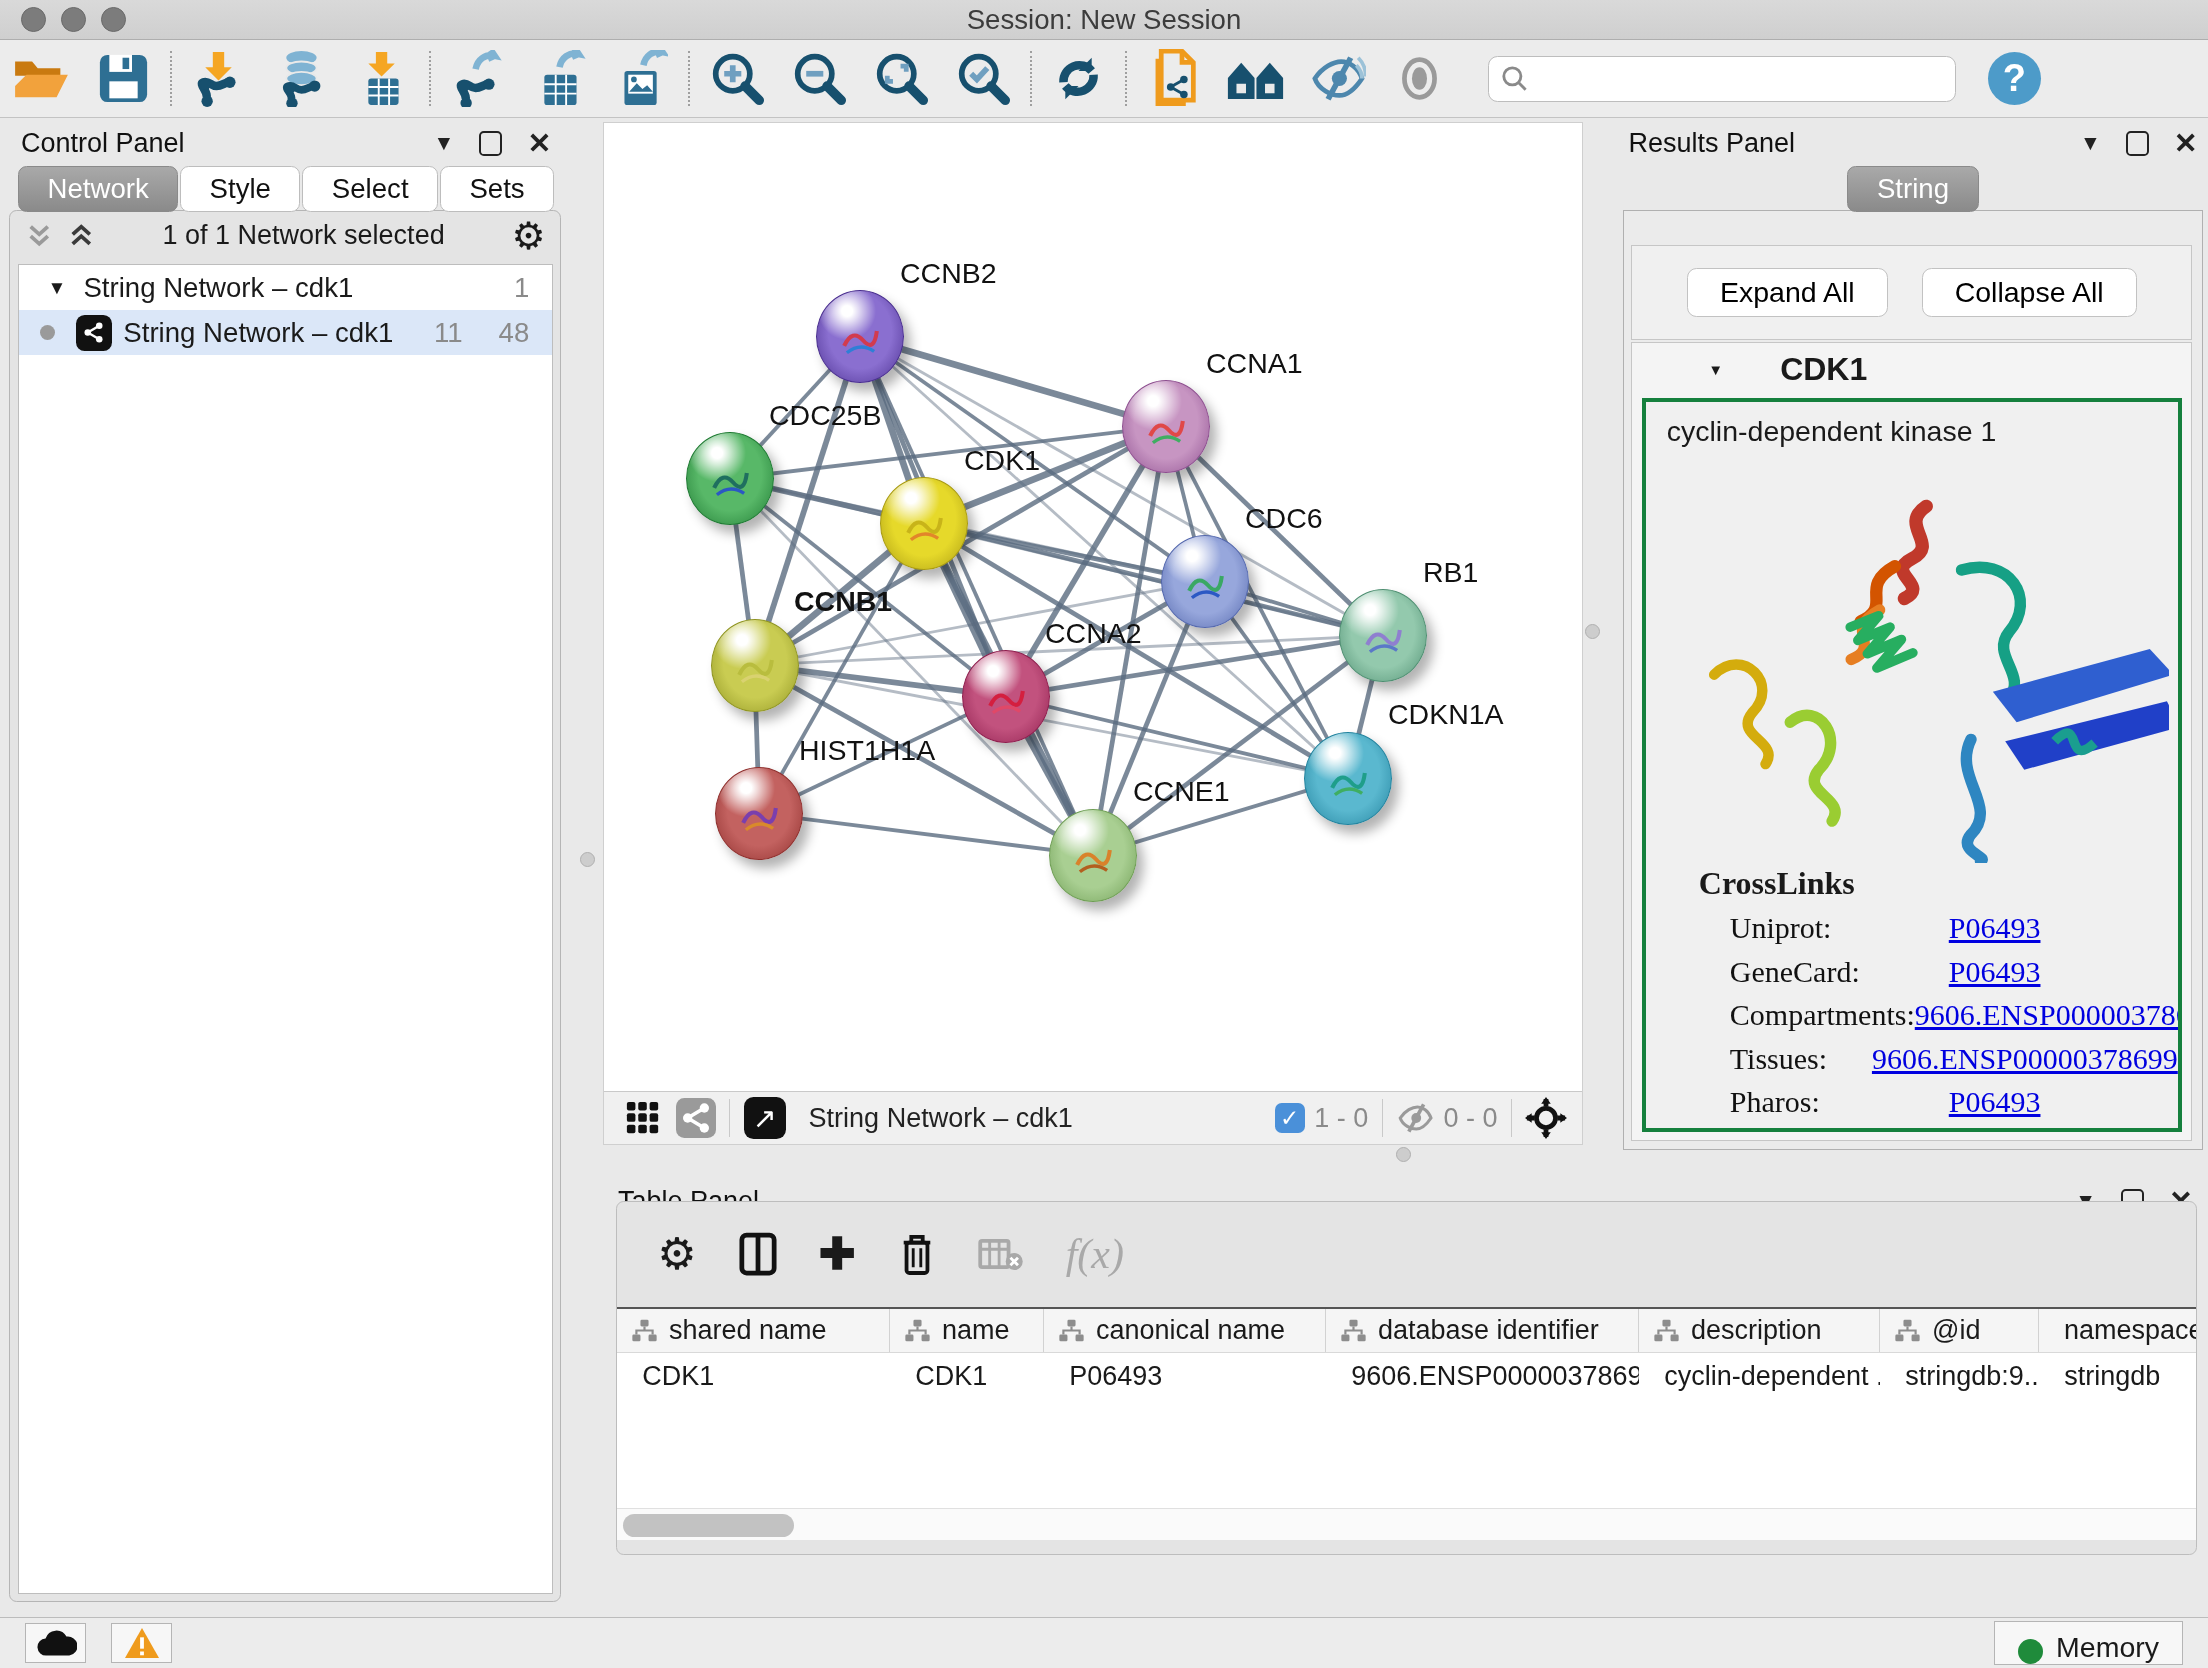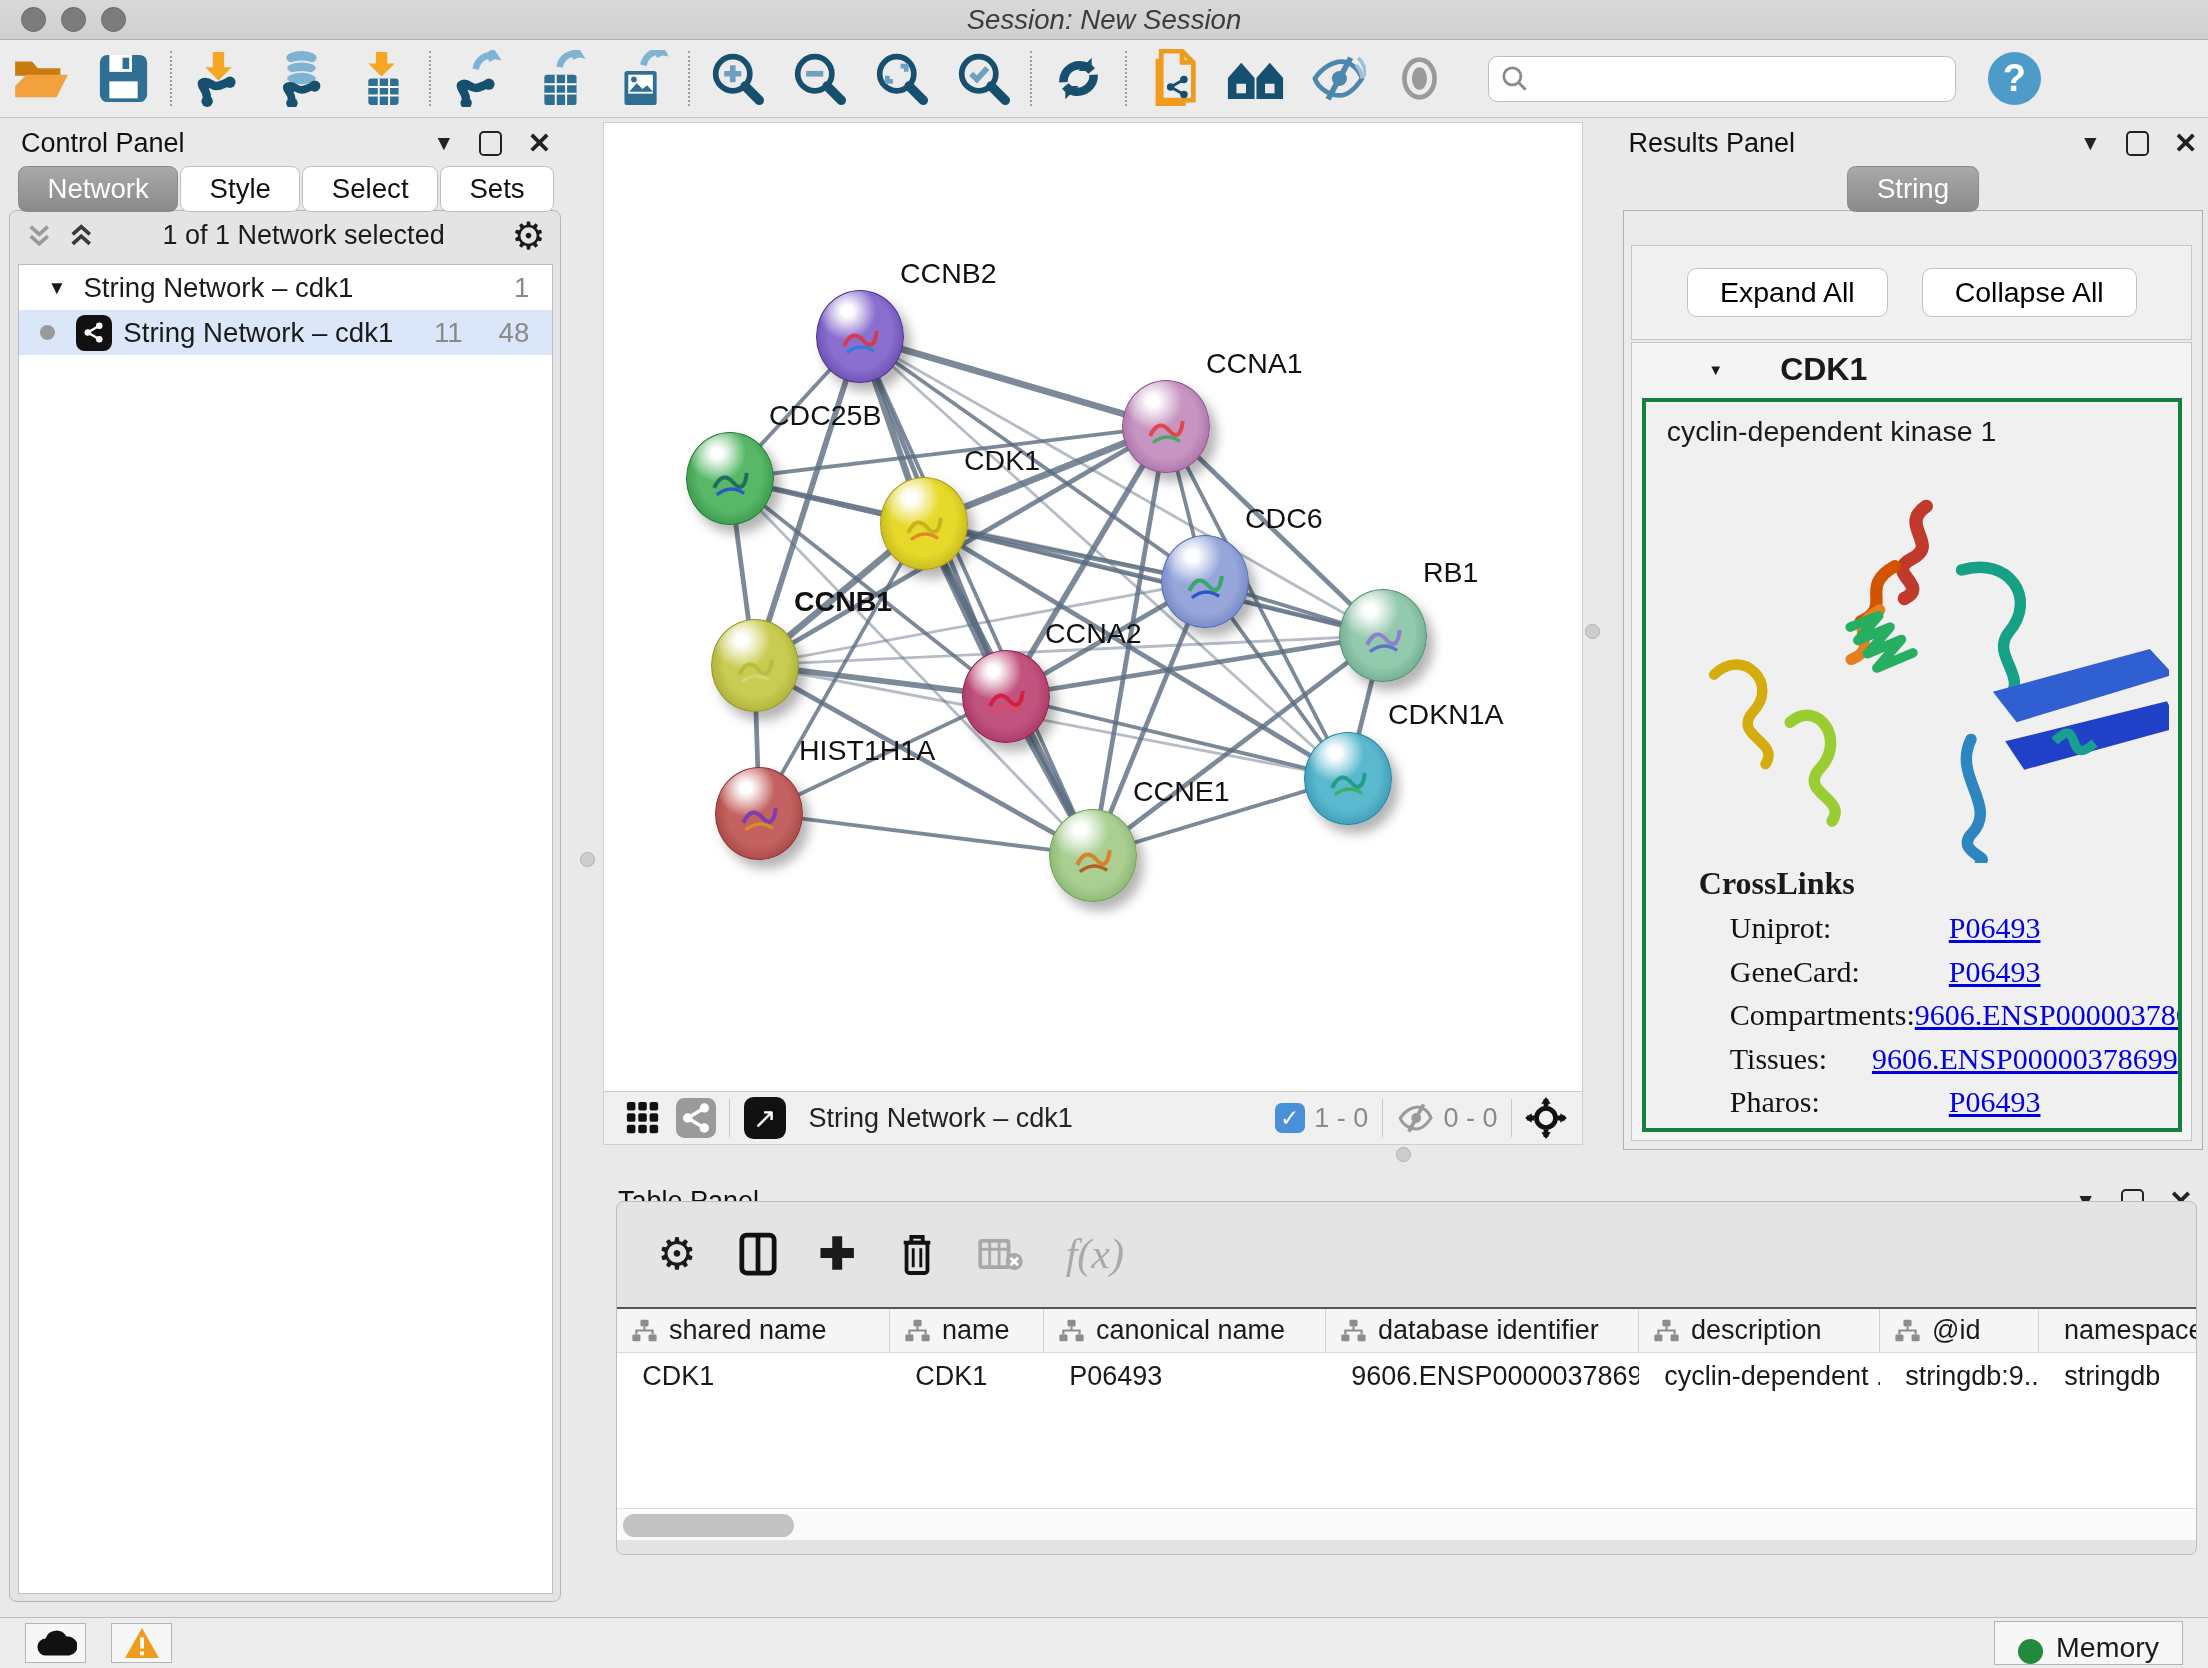--- a/index.html
+++ b/index.html
@@ -6,21 +6,21 @@
   html,body { width:2208px; height:1668px; overflow:hidden;
     font-family:"Liberation Sans", sans-serif; background:#e9e9e9; color:#1a1a1a; }
   
   .titlebar { position:absolute; left:0; top:0; width:2208px; height:40px;
     background:linear-gradient(#d9d9d9,#cfcfcf); border-bottom:1px solid #aeaeae;
     display:flex; align-items:center; }
   .tl-dot { width:25px; height:25px; border-radius:50%; background:#7c7c7c;
     border:1px solid #6a6a6a; margin-left:15px; }
   .tl-dot:first-child { margin-left:21px; }
   .win-title { position:absolute; left:0; right:0; text-align:center;
-    font-size:27.6px; color:#3c3c3c;font-style:italic; }
+    font-size:27.6px; color:#3c3c3c; }
   
   .toolbar { position:absolute; left:0; top:40px; width:2208px; height:78px;
     background:#ececec; border-bottom:1px solid #c3c3c3;
     display:flex; align-items:center; }
   .tbtn { background:none; border:none; width:82px; height:67px; display:flex;
     align-items:center; justify-content:center; cursor:pointer; }
   .vsep { height:55px; border-left:2.9px dotted #9f9f9f; margin:0 5.7px; }
   .searchbox { width:468px; height:46px; background:#fff; border:1.9px solid #bdbdbd;
     border-radius:9.5px; margin-left:27px; display:flex; align-items:center; padding:0 11.4px; }
   .searchbox input { border:none; outline:none; font-size:25px; flex:1;

